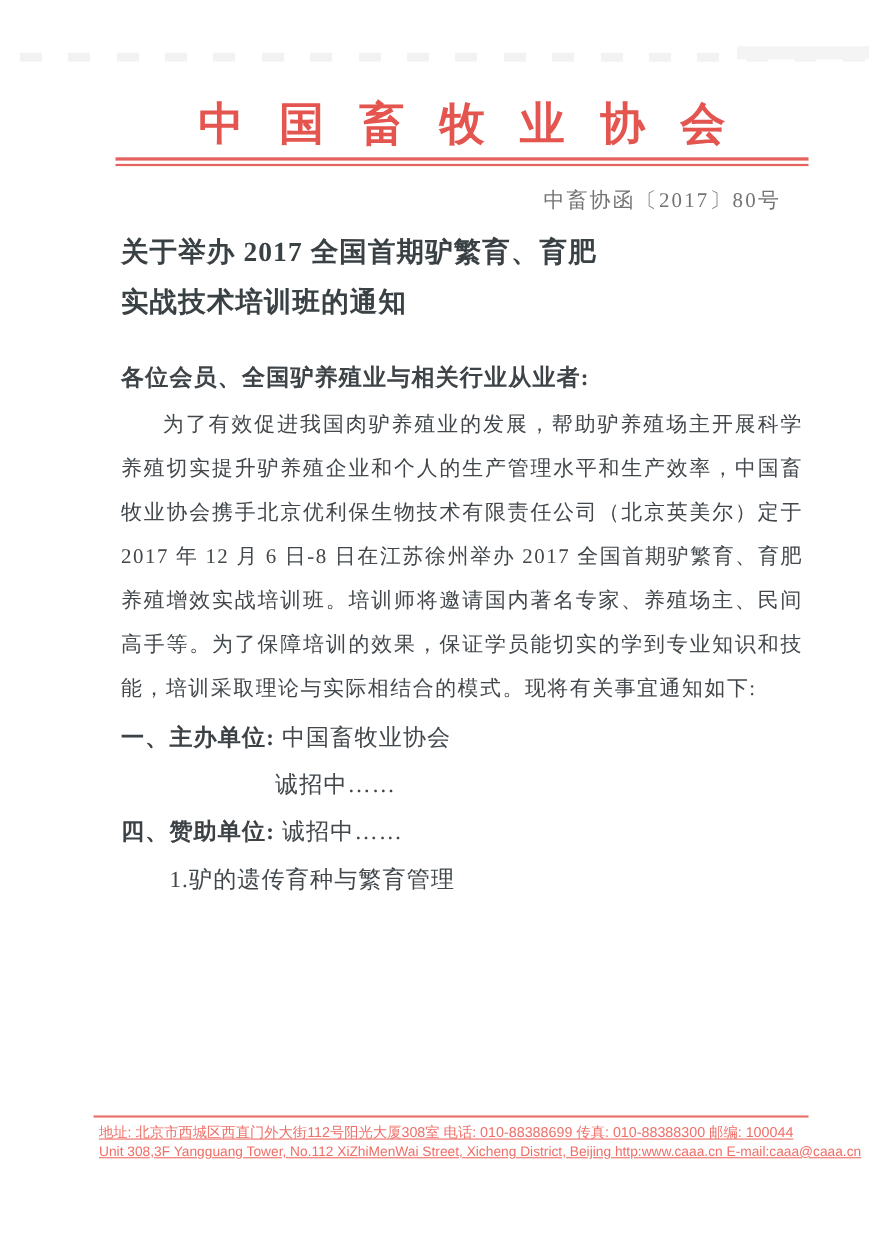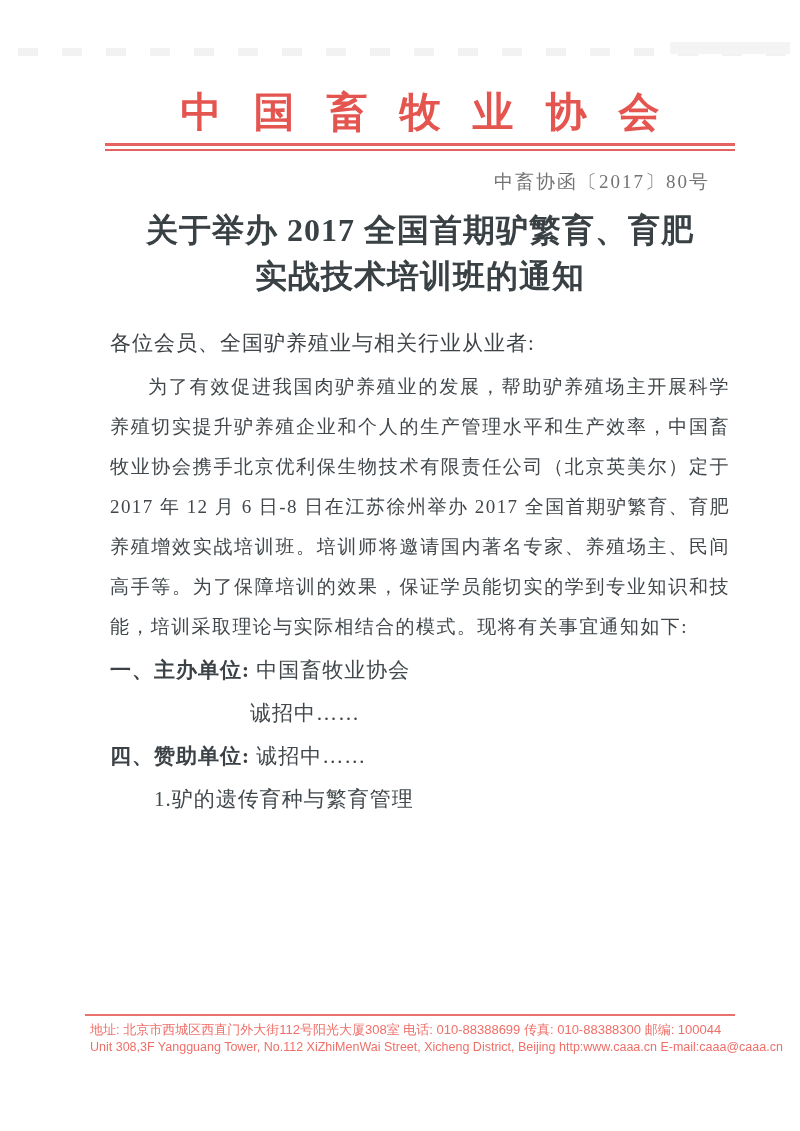--- a/index.html
+++ b/index.html
@@ -59,32 +59,31 @@
     margin-top: 18px;
     text-align: right;
     padding-right: 20px;
     font-size: 19px;
     color: #737373;
     letter-spacing: 2px;
   }
 
   .doc-title {
     margin-top: 12px;
-    text-align: center;
-    font-size: 32px;
+    font-size: 25px;
     font-weight: bold;
     color: #3a4145;
     line-height: 46px;
     letter-spacing: 1px;
   }
 
   .salutation {
     margin-top: 24px;
     font-size: 21px;
-    font-weight: normal;
+    font-weight: bold;
     color: #3d4347;
     letter-spacing: 1px;
     line-height: 40px;
   }
 
   .body-paragraph {
     margin-top: 4px;
     font-size: 19px;
     line-height: 40px;
     text-align: justify;
@@ -108,20 +107,21 @@
 
   
   .footer {
     position: absolute;
     left: 85px;
     right: 85px;
     top: 1014px;
     border-top: 2px solid #e8736c;
     padding-top: 5px;
     color: #ef6f68;
+    text-decoration: underline;
   }
   .footer-line-cn {
     font-family: "Liberation Sans", "DejaVu Sans", sans-serif;
     font-size: 13px;
     line-height: 18px;
     padding: 0 5px;
     white-space: nowrap;
   }
   .footer-line-en {
     font-family: "Liberation Sans", "DejaVu Sans", sans-serif;

